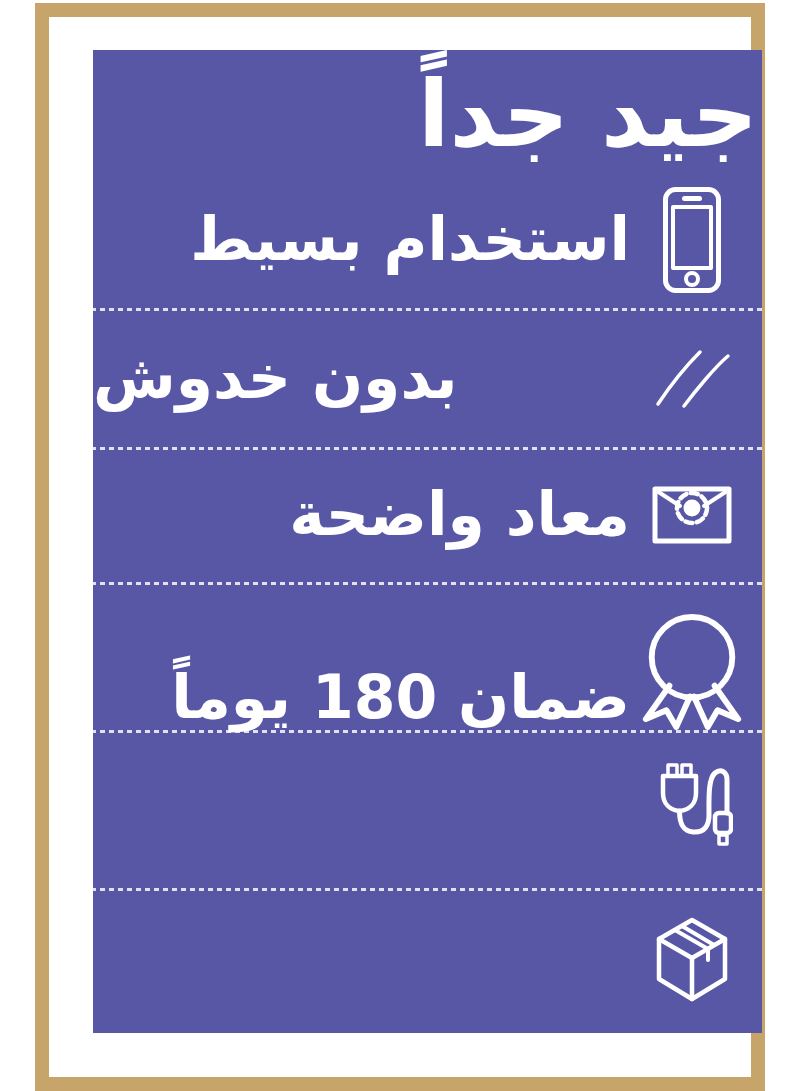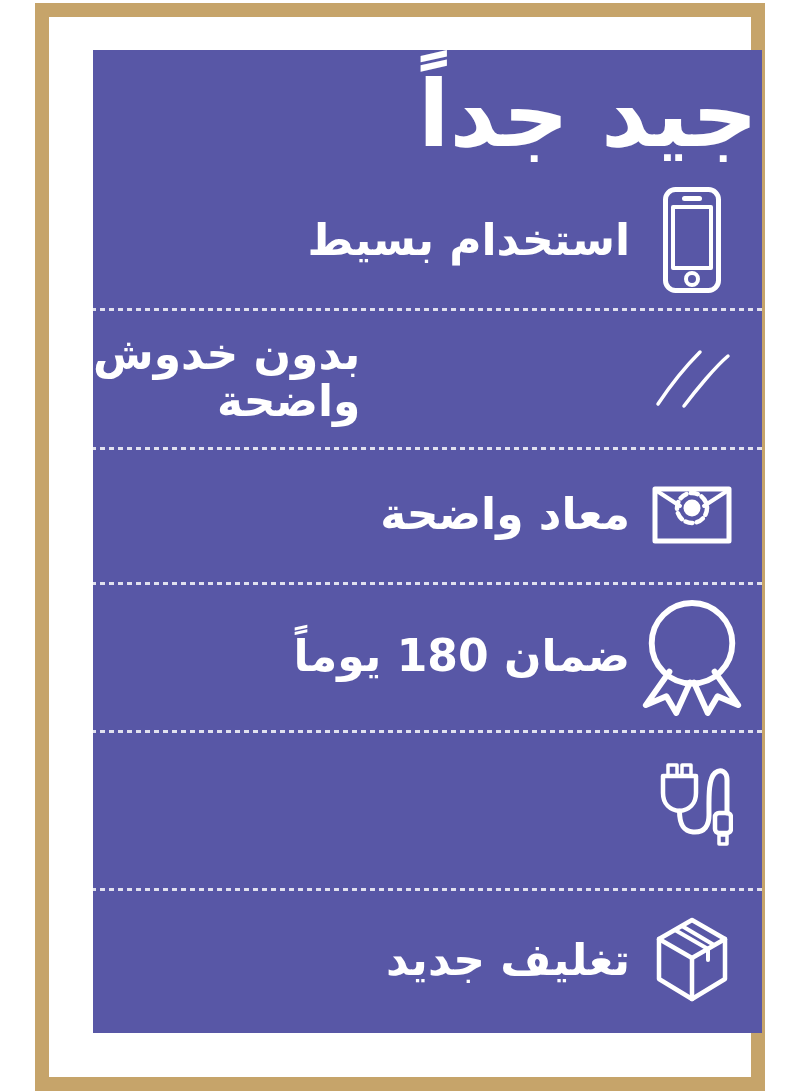--- a/index.html
+++ b/index.html
@@ -23,27 +23,27 @@
   .row{
     position:relative;display:flex;flex-direction:row;align-items:center;
     justify-content:flex-start;padding-right:14px;box-sizing:border-box;
   }
   .row.divided::before{
     content:"";position:absolute;top:0;left:0;right:0;height:3px;
     background:repeating-linear-gradient(to left,
       rgba(255,255,255,0.82) 0 5px, rgba(255,255,255,0) 5px 9px);
   }
   .r1{height:136px;} .r2{height:139px;justify-content:space-between;} .r3{height:135px;}
-  .r4{height:148px;} .r5{height:158px;} .r6{height:145px;}
+  .r4{height:148px;align-items:flex-end;} .r5{height:158px;} .r6{height:145px;}
   .icon-cell{
     width:112px;display:flex;align-items:center;justify-content:center;
     flex:0 0 112px;
   }
   .label{
-    text-align:right;font-size:44px;font-weight:bold;line-height:1.06;
+    text-align:right;font-size:60px;font-weight:bold;line-height:1.06;
     margin-right:6px;white-space:nowrap;
   }
   svg{display:block;}
   .stroke{fill:none;stroke:#ffffff;stroke-linecap:round;stroke-linejoin:round;}
 </style>
 </head>
 <body>
 
 <div>
   <div class="gold-frame"></div>
@@ -68,21 +68,20 @@
 
     <div class="row r2 divided">
       <div class="icon-cell">
         <svg width="84" height="64" viewBox="0 0 84 64">
           <path class="stroke" d="M8 58 C 20 40, 38 18, 50 6" stroke-width="3.5"></path>
           <path class="stroke" d="M34 60 C 46 44, 66 20, 78 10" stroke-width="3.5"></path>
         </svg>
       </div>
       <div class="label">
         <div>بدون خدوش</div>
-        <div>واضحة</div>
       </div>
     </div>
 
     <div class="row r3 divided">
       <div class="icon-cell">
         <svg width="80" height="58" viewBox="0 0 80 58">
           <rect class="stroke" x="3" y="3" width="74" height="52" stroke-width="5"></rect>
           <path class="stroke" d="M5 5 L28 20" stroke-width="4"></path>
           <path class="stroke" d="M75 5 L52 20" stroke-width="4"></path>
           <circle class="stroke" cx="40" cy="22" r="15" stroke-width="4.5" stroke-dasharray="7 4.5"></circle>
@@ -124,19 +123,16 @@
       <div class="icon-cell">
         <svg width="78" height="92" viewBox="0 0 78 92">
           <path class="stroke" d="M39 5 L72 24 L72 64 L39 84 L6 64 L6 24 Z" stroke-width="4.5"></path>
           <path class="stroke" d="M6 24 L39 43 L72 24" stroke-width="4.5"></path>
           <path class="stroke" d="M39 43 L39 84" stroke-width="4.5"></path>
           <path class="stroke" d="M22 15 L55 34" stroke-width="4"></path>
           <path class="stroke" d="M29 11 L61 30" stroke-width="4"></path>
           <path class="stroke" d="M55 34 L55 45" stroke-width="4"></path>
         </svg>
       </div>
-      <div class="label">
-        <div>تغليف جديد</div>
-      </div>
     </div>
 
   </div>
 </div>
 
 </body></html>

